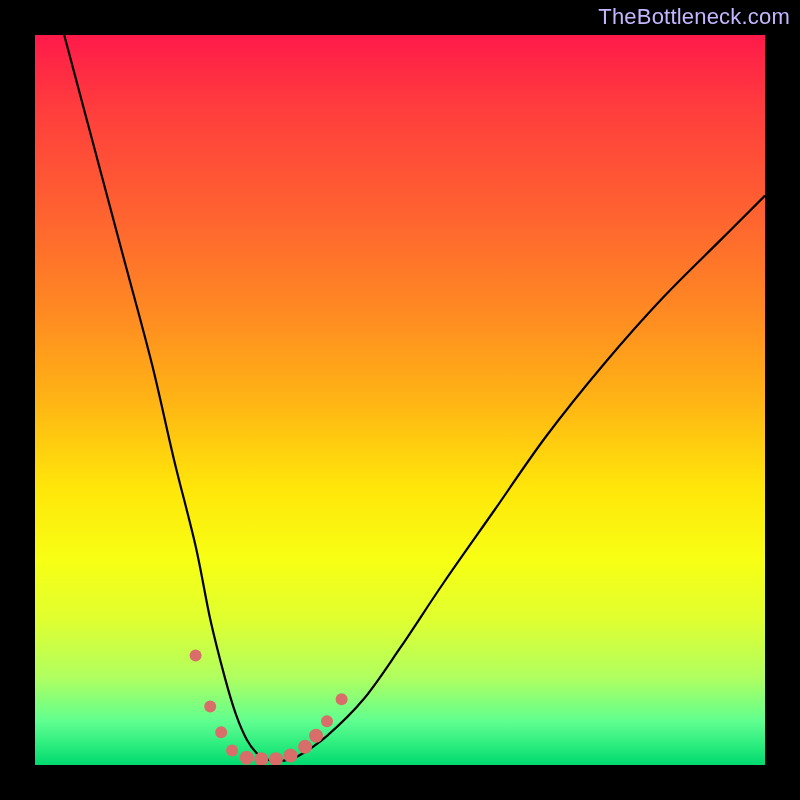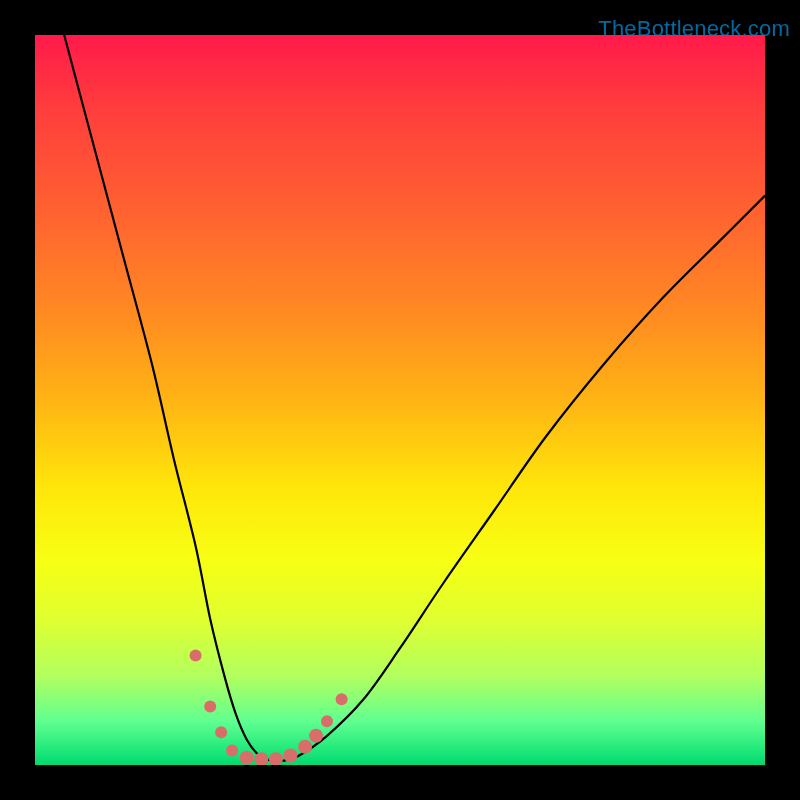--- a/index.html
+++ b/index.html
@@ -32,23 +32,23 @@
       #f7ff14 72%,
       #e0ff30 80%,
       #b0ff60 88%,
       #60ff90 94%,
       #20e87a 98%,
       #00d96f 100%
     );
   }
   .attribution {
     position: absolute;
-    top: 16px;
+    top: 4px;
     right: 10px;
-    color: #0369a1;
+    color: #c4b5fd;
     font-size: 22px;
     font-weight: 500;
     letter-spacing: 0.2px;
   }
   svg.curve {
     position: absolute;
     left: 0;
     top: 0;
     width: 730px;
     height: 730px;

